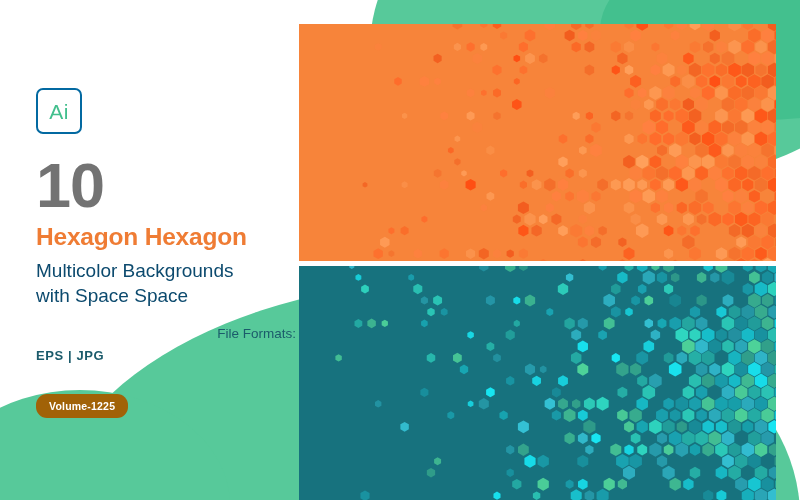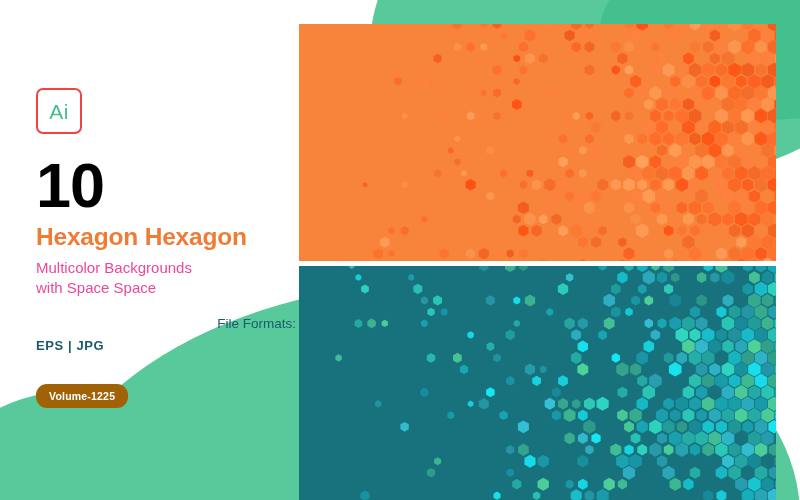--- a/index.html
+++ b/index.html
@@ -63,54 +63,54 @@
   .info {
     position: absolute;
     left: 36px;
     top: 88px;
     width: 260px;
     z-index: 5;
   }
   .ai-badge {
     width: 46px;
     height: 46px;
-    border: 2px solid #ef4444;
+    border: 2px solid #0369a1;
     border-radius: 7px;
     display: flex;
     align-items: center;
     justify-content: center;
     box-sizing: border-box;
   }
   .ai-badge span {
     color: #42bf8d;
     font-size: 21px;
     font-weight: 400;
     letter-spacing: 0.5px;
     line-height: 1;
   }
   .count {
     margin-top: 22px;
-    color: #000000;
+    color: #737373;
     font-size: 63px;
     font-weight: bold;
     line-height: 0.95;
     letter-spacing: -1px;
   }
   .title {
     margin-top: 8px;
     color: #ef7c34;
     font-size: 24.5px;
     font-weight: bold;
     line-height: 1.1;
     letter-spacing: -0.2px;
   }
   .subtitle {
     margin-top: 7px;
-    color: #ec4899;
-    font-size: 15px;
+    color: #0c4a6e;
+    font-size: 19px;
     font-weight: normal;
     line-height: 1.33;
   }
   .formats-label {
     margin-top: 18px;
     color: #1b5b6b;
     font-size: 13.5px;
     font-weight: normal;
     text-align: right;
   }

